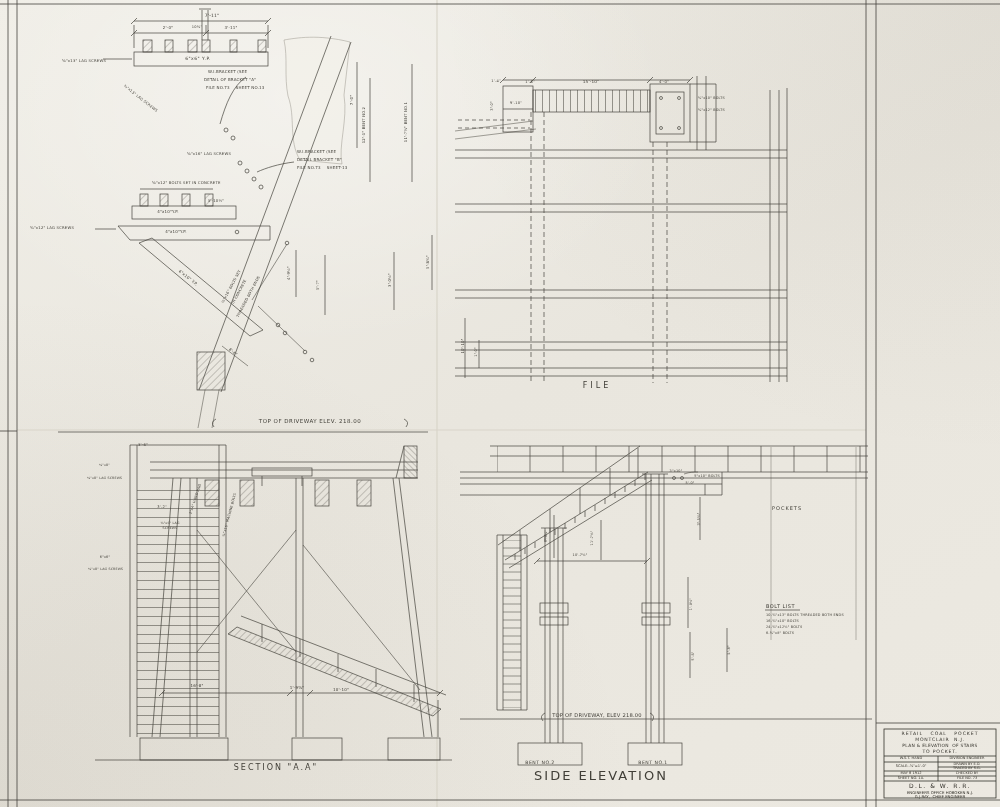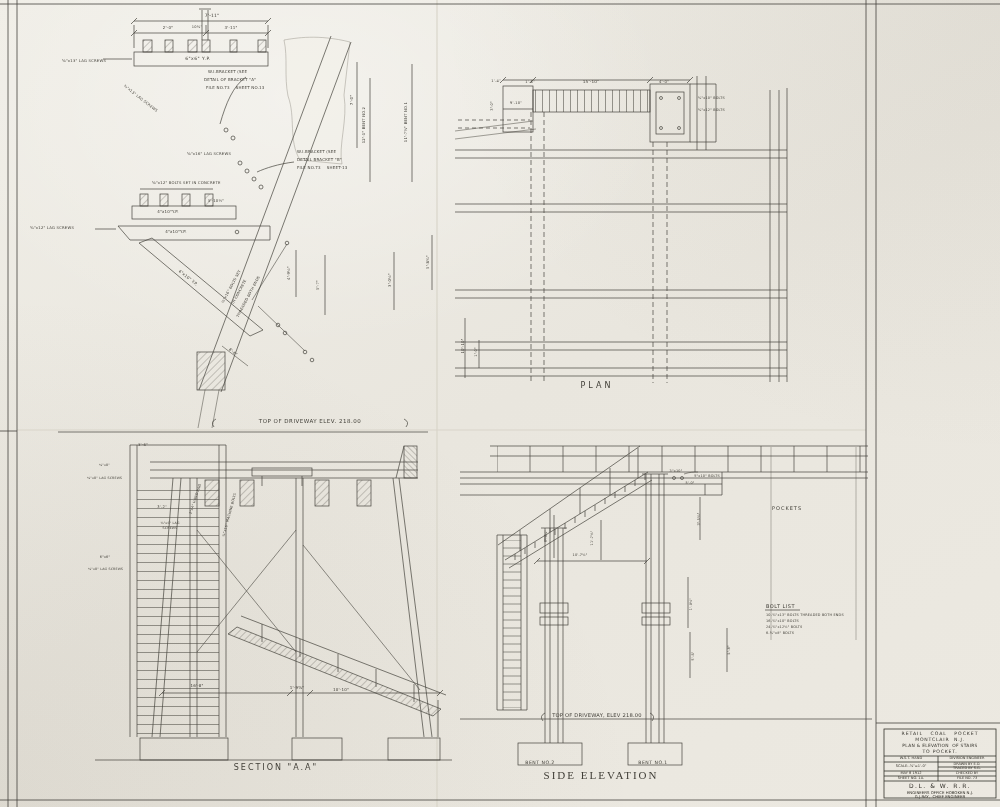--- a/index.html
+++ b/index.html
@@ -224,21 +224,21 @@
       <span class="ann" style="left: 496px; top: 82px; font-size: 3.6px; transform: translate(-50%, -50%);">1'-4"</span>
       <span class="ann" style="left: 530px; top: 83px; font-size: 3.6px; transform: translate(-50%, -50%);">1'-6"</span>
       <span class="ann" style="left: 591px; top: 82px; font-size: 4.2px; transform: translate(-50%, -50%);">15'-10"</span>
       <span class="ann" style="left: 664px; top: 82px; font-size: 3.8px; transform: translate(-50%, -50%);">4'-0"</span>
       <span class="ann" style="left: 516px; top: 104px; font-size: 3.6px; transform: translate(-50%, -50%);">9'-10"</span>
       <span class="ann" style="left: 493px; top: 106px; font-size: 3.6px; transform: translate(-50%, -50%) rotate(-90deg);">3'-0"</span>
       <span class="ann" style="left: 698px; top: 99px; font-size: 3.4px; transform: translate(0px, -50%);">¾"x10" BOLTS</span>
       <span class="ann" style="left: 698px; top: 111px; font-size: 3.4px; transform: translate(0px, -50%);">¾"x12" BOLTS</span>
       <span class="ann" style="left: 463px; top: 346px; font-size: 3.8px; transform: translate(-50%, -50%) rotate(-90deg);">10'-10"</span>
       <span class="ann" style="left: 477px; top: 352px; font-size: 3.6px; transform: translate(-50%, -50%) rotate(-90deg);">1'-0"</span>
-      <span class="ann" style="left: 597px; top: 386px; font-size: 8px; letter-spacing: 3px; transform: translate(-50%, -50%);">PLAN</span>
+      <span class="ann" style="left: 597px; top: 386px; font-size: 8px; letter-spacing: 3px; transform: translate(-50%, -50%);">FILE</span>
       <span class="ann" style="left: 143px; top: 445px; font-size: 3.8px; transform: translate(-50%, -50%);">3'-6"</span>
       <span class="ann" style="left: 99px; top: 466px; font-size: 3.2px; transform: translate(0px, -50%);">⅝"x8"</span>
       <span class="ann" style="left: 87px; top: 479px; font-size: 3.2px; transform: translate(0px, -50%);">⅝"x8" LAG SCREWS</span>
       <span class="ann" style="left: 162px; top: 508px; font-size: 3.6px; transform: translate(-50%, -50%);">3'-2"</span>
       <span class="ann" style="left: 196px; top: 499px; font-size: 3.4px; transform: translate(-50%, -50%) rotate(-72deg);">2"x4" HAND RAIL</span>
       <span class="ann" style="left: 170px; top: 524px; font-size: 3.2px; transform: translate(-50%, -50%);">¾"x6" LAG</span>
       <span class="ann" style="left: 170px; top: 529px; font-size: 3.2px; transform: translate(-50%, -50%);">SCREWS</span>
       <span class="ann" style="left: 230px; top: 515px; font-size: 3.4px; transform: translate(-50%, -50%) rotate(-75deg);">¾"x16" MACHINE BOLTS</span>
       <span class="ann" style="left: 105px; top: 558px; font-size: 3.4px; transform: translate(-50%, -50%);">6"x6"</span>
       <span class="ann" style="left: 88px; top: 570px; font-size: 3.2px; transform: translate(0px, -50%);">⅝"x8" LAG SCREWS</span>
@@ -258,21 +258,21 @@
       <span class="ann" style="left: 730px; top: 650px; font-size: 3.6px; transform: translate(-50%, -50%) rotate(-90deg);">5'-8"</span>
       <span class="ann" style="left: 787px; top: 508px; font-size: 5px; letter-spacing: 1px; transform: translate(-50%, -50%);">POCKETS</span>
       <span class="ann" style="left: 766px; top: 606px; font-size: 5px; letter-spacing: 0.5px; transform: translate(0px, -50%);">BOLT LIST</span>
       <span class="ann" style="left: 766px; top: 616px; font-size: 3.4px; transform: translate(0px, -50%);">10-¾"x13" BOLTS THREADED BOTH ENDS</span>
       <span class="ann" style="left: 766px; top: 622px; font-size: 3.4px; transform: translate(0px, -50%);">16-¾"x10" BOLTS</span>
       <span class="ann" style="left: 766px; top: 628px; font-size: 3.4px; transform: translate(0px, -50%);">24-¾"x12½" BOLTS</span>
       <span class="ann" style="left: 766px; top: 634px; font-size: 3.4px; transform: translate(0px, -50%);">6-¾"x8" BOLTS</span>
       <span class="ann" style="left: 597px; top: 716px; font-size: 5.2px; transform: translate(-50%, -50%);">TOP OF DRIVEWAY, ELEV 218.00</span>
       <span class="ann" style="left: 540px; top: 763px; font-size: 4.6px; letter-spacing: 0.5px; transform: translate(-50%, -50%);">BENT NO.2</span>
       <span class="ann" style="left: 653px; top: 763px; font-size: 4.6px; letter-spacing: 0.5px; transform: translate(-50%, -50%);">BENT NO.1</span>
-      <span class="ann" style="left: 601px; top: 775px; font-size: 11px; letter-spacing: 2px; transform: translate(-50%, -50%); font-family: Liberation Serif, serif;">SIDE ELEVATION</span>
+      <span class="ann" style="left: 601px; top: 775px; font-size: 13px; letter-spacing: 2px; transform: translate(-50%, -50%);">SIDE ELEVATION</span>
     </div>
 
   <div style="position:absolute; left:884px; top:729px; width:112px; height:69px;">
     <div class="tb" style="left:56px; top:5px; font-size:4.6px; letter-spacing:1px;">RETAIL   COAL   POCKET</div>
     <div class="tb" style="left:56px; top:11px; font-size:4.6px; letter-spacing:0.8px;">MONTCLAIR  N.J.</div>
     <div class="tb" style="left:56px; top:17px; font-size:4.4px; letter-spacing:0.3px;">PLAN &amp; ELEVATION  OF STAIRS</div>
     <div class="tb" style="left:56px; top:23px; font-size:4.6px; letter-spacing:0.8px;">TO POCKET.</div>
 
     <div class="tb" style="left:27px; top:30px; font-size:3.6px;">W.S.T. HAND</div>
     <div class="tb" style="left:27px; top:37.5px; font-size:3.6px;">SCALE:-¼"=1'-0"</div>

